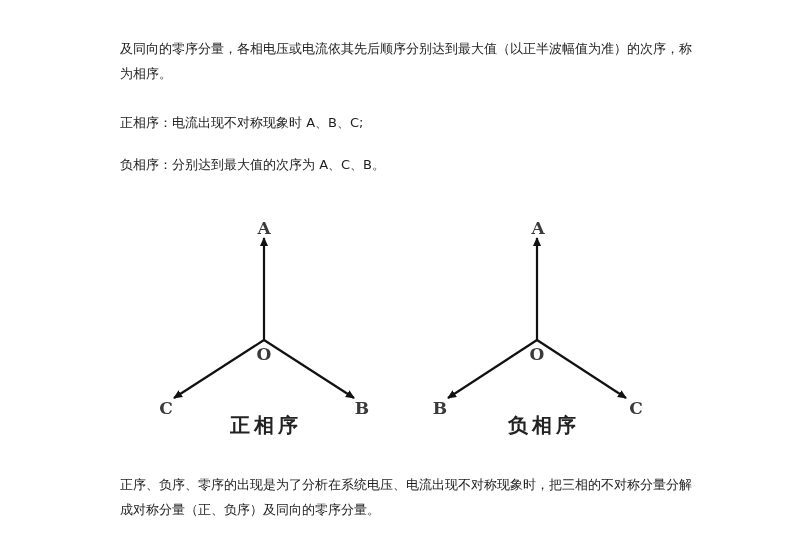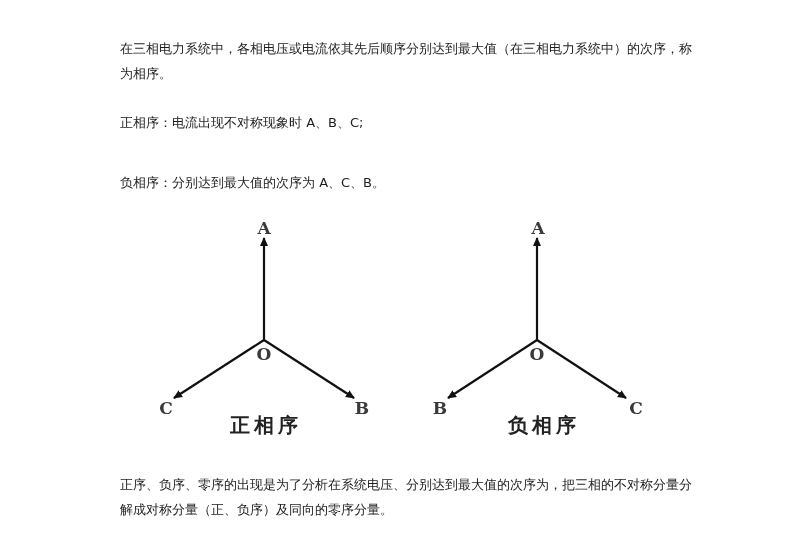--- a/index.html
+++ b/index.html
@@ -19,21 +19,21 @@
       position: absolute;
       left: 120px;
       width: 580px;
       font-size: 13px;
       line-height: 25px;
       margin: 0;
       color: #1e1e1e;
     }
     #p1 { top: 36px; }
     #p2 { top: 110px; }
-    #p3 { top: 170px; }
+    #p3 { top: 152px; }
     #p4 { top: 472px; }
 
     .diagram-svg {
       position: absolute;
       left: 0;
       top: 0;
       width: 800px;
       height: 543px;
       pointer-events: none;
     }
@@ -47,21 +47,21 @@
       font-family: "DejaVu Sans", "Liberation Sans", sans-serif;
       font-size: 20px;
       font-weight: bold;
       fill: #222222;
       letter-spacing: 4px;
     }
   </style>
 </head>
 <body>
 
-<p id="p1" class="para">在三相电力系统中，各相电压或电流依其先后顺序分别达到最大值（在三相电力系统中）的次序，称为相序。</p>
+<p id="p1" class="para">及同向的零序分量，各相电压或电流依其先后顺序分别达到最大值（以正半波幅值为准）的次序，称为相序。</p>
 <p id="p2" class="para">正相序：电流出现不对称现象时 A、B、C;</p>
 <p id="p3" class="para">负相序：分别达到最大值的次序为 A、C、B。</p>
 
 <svg class="diagram-svg" viewBox="0 0 800 543" xmlns="http://www.w3.org/2000/svg">
   <defs>
     <marker id="arrowhead" markerWidth="10" markerHeight="10" refX="8" refY="5" orient="auto" markerUnits="userSpaceOnUse">
       <path d="M0,1 L9,5 L0,9 Z" fill="#111111"></path>
     </marker>
   </defs>
 
@@ -81,13 +81,13 @@
     <line x1="537" y1="340" x2="448" y2="398" stroke="#111111" stroke-width="2.2" marker-end="url(#arrowhead)"></line>
     <line x1="537" y1="340" x2="626" y2="398" stroke="#111111" stroke-width="2.2" marker-end="url(#arrowhead)"></line>
     <text class="vec-label" x="538" y="234" text-anchor="middle">A</text>
     <text class="vec-label" x="537" y="360" text-anchor="middle">O</text>
     <text class="vec-label" x="440" y="414" text-anchor="middle">B</text>
     <text class="vec-label" x="636" y="414" text-anchor="middle">C</text>
     <text class="caption" x="544" y="432" text-anchor="middle">负相序</text>
   </g>
 </svg>
 
-<p id="p4" class="para">正序、负序、零序的出现是为了分析在系统电压、分别达到最大值的次序为，把三相的不对称分量分解成对称分量（正、负序）及同向的零序分量。</p>
+<p id="p4" class="para">正序、负序、零序的出现是为了分析在系统电压、电流出现不对称现象时，把三相的不对称分量分解成对称分量（正、负序）及同向的零序分量。</p>
 
 </body></html>

